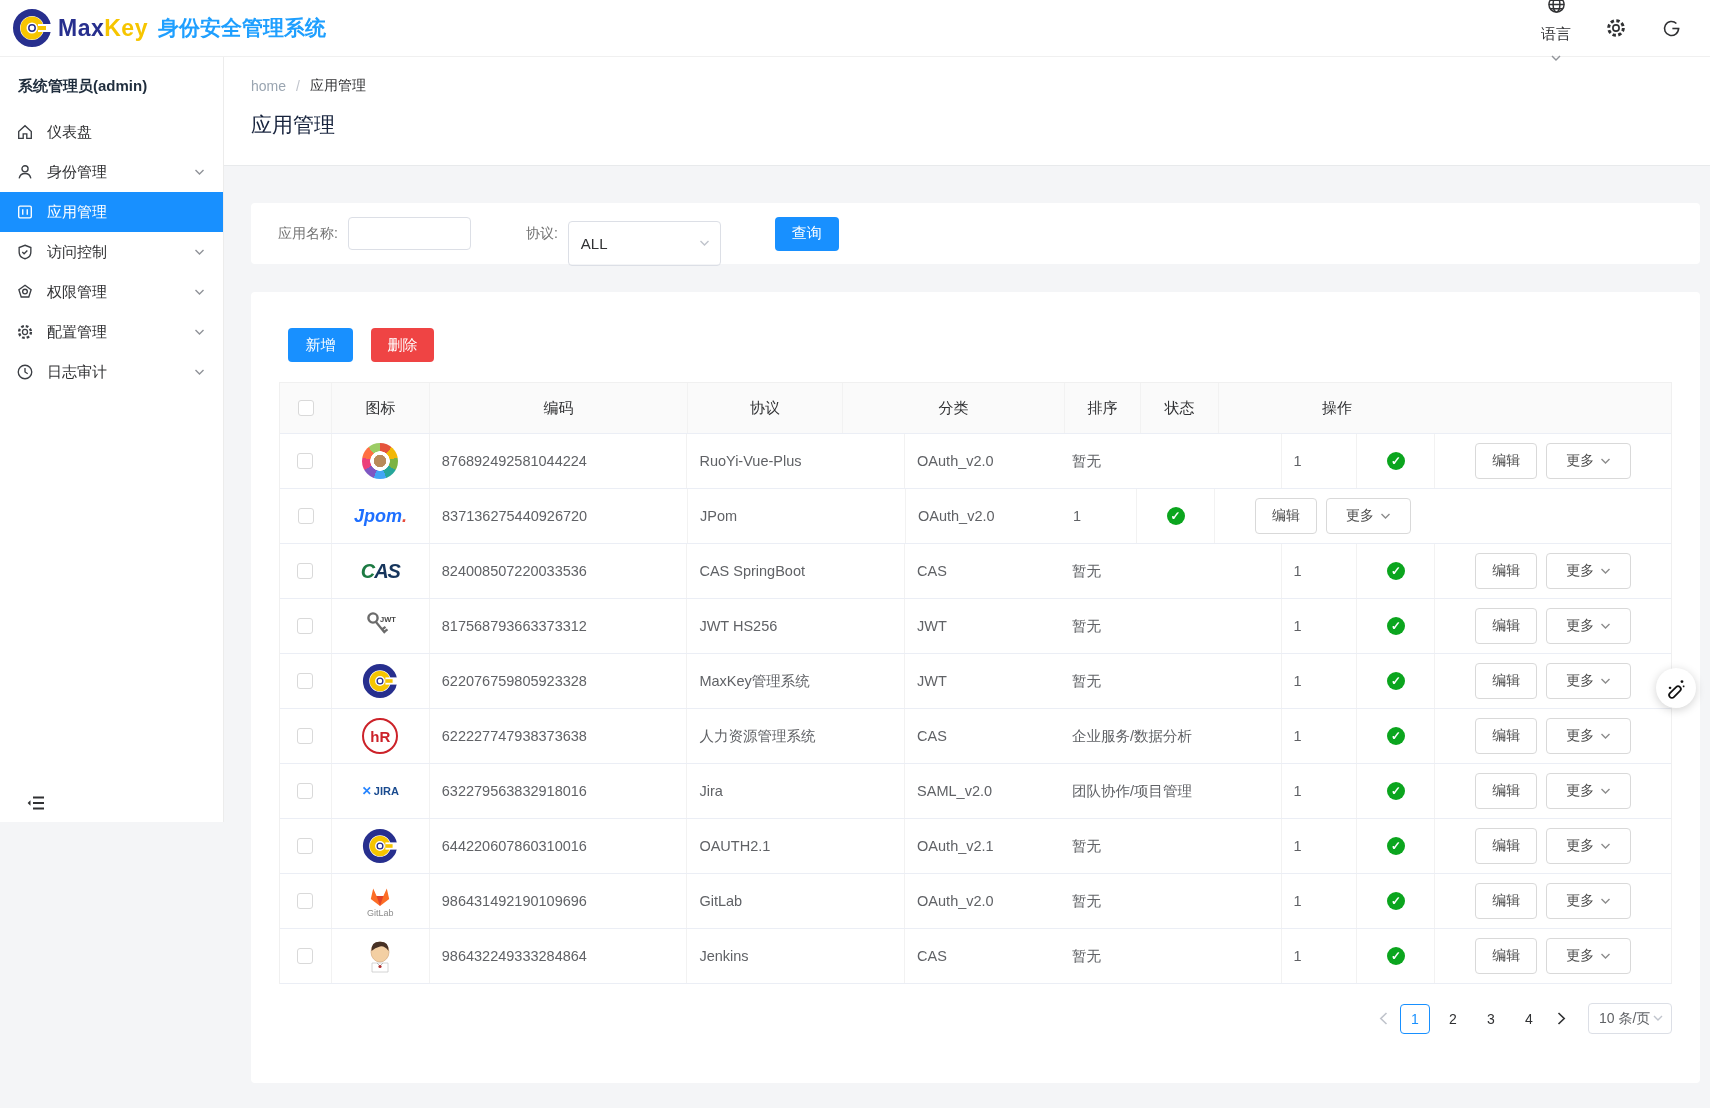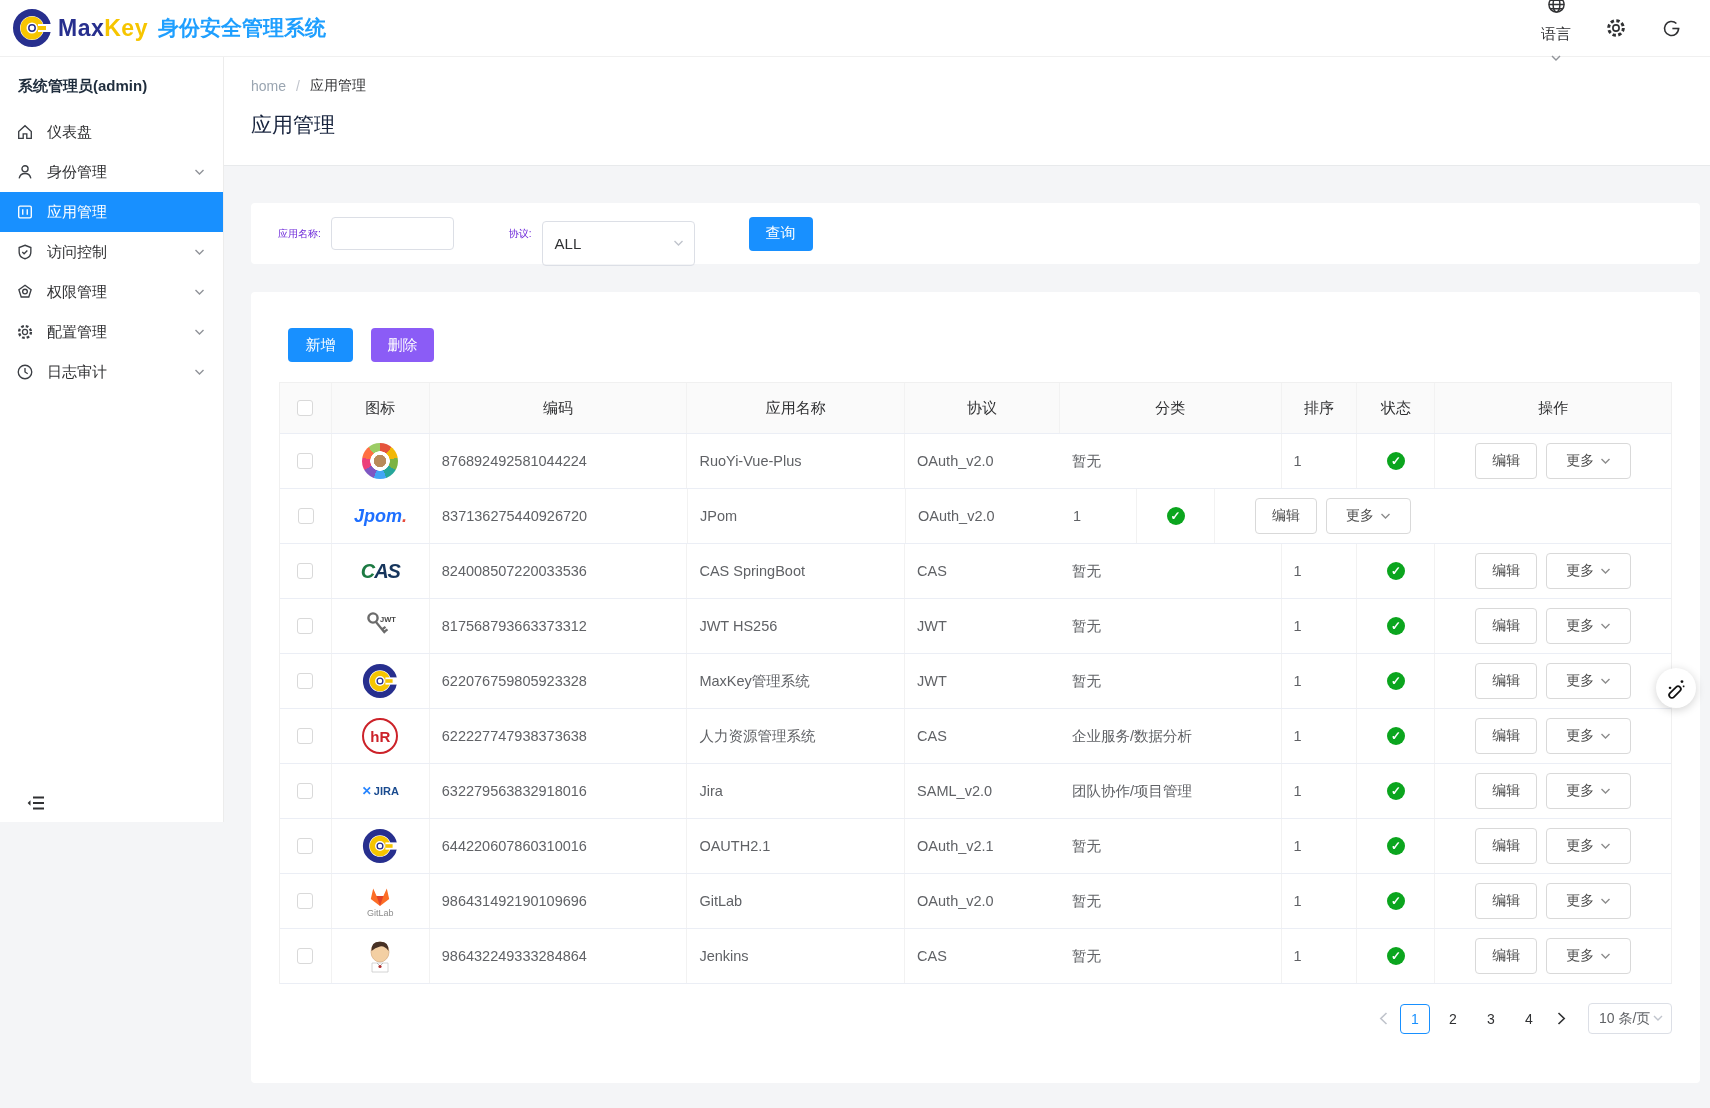--- a/index.html
+++ b/index.html
@@ -35,31 +35,31 @@
   .main { position:absolute; left:224px; top:57px; width:1486px; height:1051px; background:#f4f5f7; }
   .page-head { height:109px; background:#fff; border-bottom:1px solid #e8eaec; padding:20px 0 0 27px; }
   .breadcrumb { font-size:14px; display:flex; align-items:center; }
   .bc-home { color:#9aa5b1; cursor:pointer; }
   .bc-sep { color:#c0c4cc; margin:0 10px; }
   .bc-current { color:#303133; }
   .page-title { margin-top:16px; font-size:21px; color:#17233d; font-weight:500; }
 
   .card { position:absolute; left:27px; width:1449px; background:#fff; border-radius:4px; }
   .filter-card { top:146px; height:61px; display:flex; align-items:center; padding-left:27px; }
-  .f-label { font-size:10px; color:#6d28d9; }
+  .f-label { font-size:14px; color:#737373; }
   .f-input { width:123px; height:33px; border:1px solid #dcdfe6; border-radius:4px; margin-left:10px;
     font-size:14px; padding:0 10px; outline:none; color:#303133; }
   .f-select { width:153px; height:45px; border:1px solid #dcdfe6; border-radius:4px; margin-left:10px;
     display:flex; align-items:center; justify-content:space-between; padding:0 10px 0 12px;
     font-size:15px; color:#303133; cursor:pointer;margin-top:20px; }
   .gap1 { margin-left:55px; }
   .btn { border:none; border-radius:4px; color:#fff; font-size:15px; cursor:pointer;
     display:inline-flex; align-items:center; justify-content:center; font-family:inherit; }
   .btn-primary { background:#1890ff; }
-  .btn-danger { background:#8b5cf6; }
+  .btn-danger { background:#ef4444; }
   .search-btn { width:64px; height:34px; margin-left:54px; }
 
   .table-card { top:235px; height:791px; }
   .toolbar { position:absolute; top:36px; left:37px; display:flex; }
   .add-btn { width:65px; height:34px; }
   .del-btn { width:63px; height:34px; margin-left:18px; }
 
   .apps-table { position:absolute; top:90px; left:28px; width:1393px; border:1px solid #f0f0f0; border-bottom:none; }
   .thead { display:flex; height:51px; background:#fafafa; border-bottom:1px solid #ebeef5; align-items:center; }
   .thead .cell { font-size:15px; color:#303133; justify-content:center; text-align:center; padding-left:0; }
@@ -295,21 +295,20 @@
       <button class="btn btn-danger del-btn">删除</button>
     </div>
 
     <div class="apps-table">
       <div class="thead">
         <div class="cell c0">
             <span class="checkbox"></span>
           </div>
         <div class="cell c1">图标</div>
         <div class="cell c2">编码</div>
-        <div class="cell c3">应用名称</div>
         <div class="cell c4">协议</div>
         <div class="cell c5">分类</div>
         <div class="cell c6">排序</div>
         <div class="cell c7">状态</div>
         <div class="cell c8">操作</div>
       </div>
       <div class="tbody">
           <div class="tr">
             <div class="cell c0">
               <span class="checkbox"></span>

